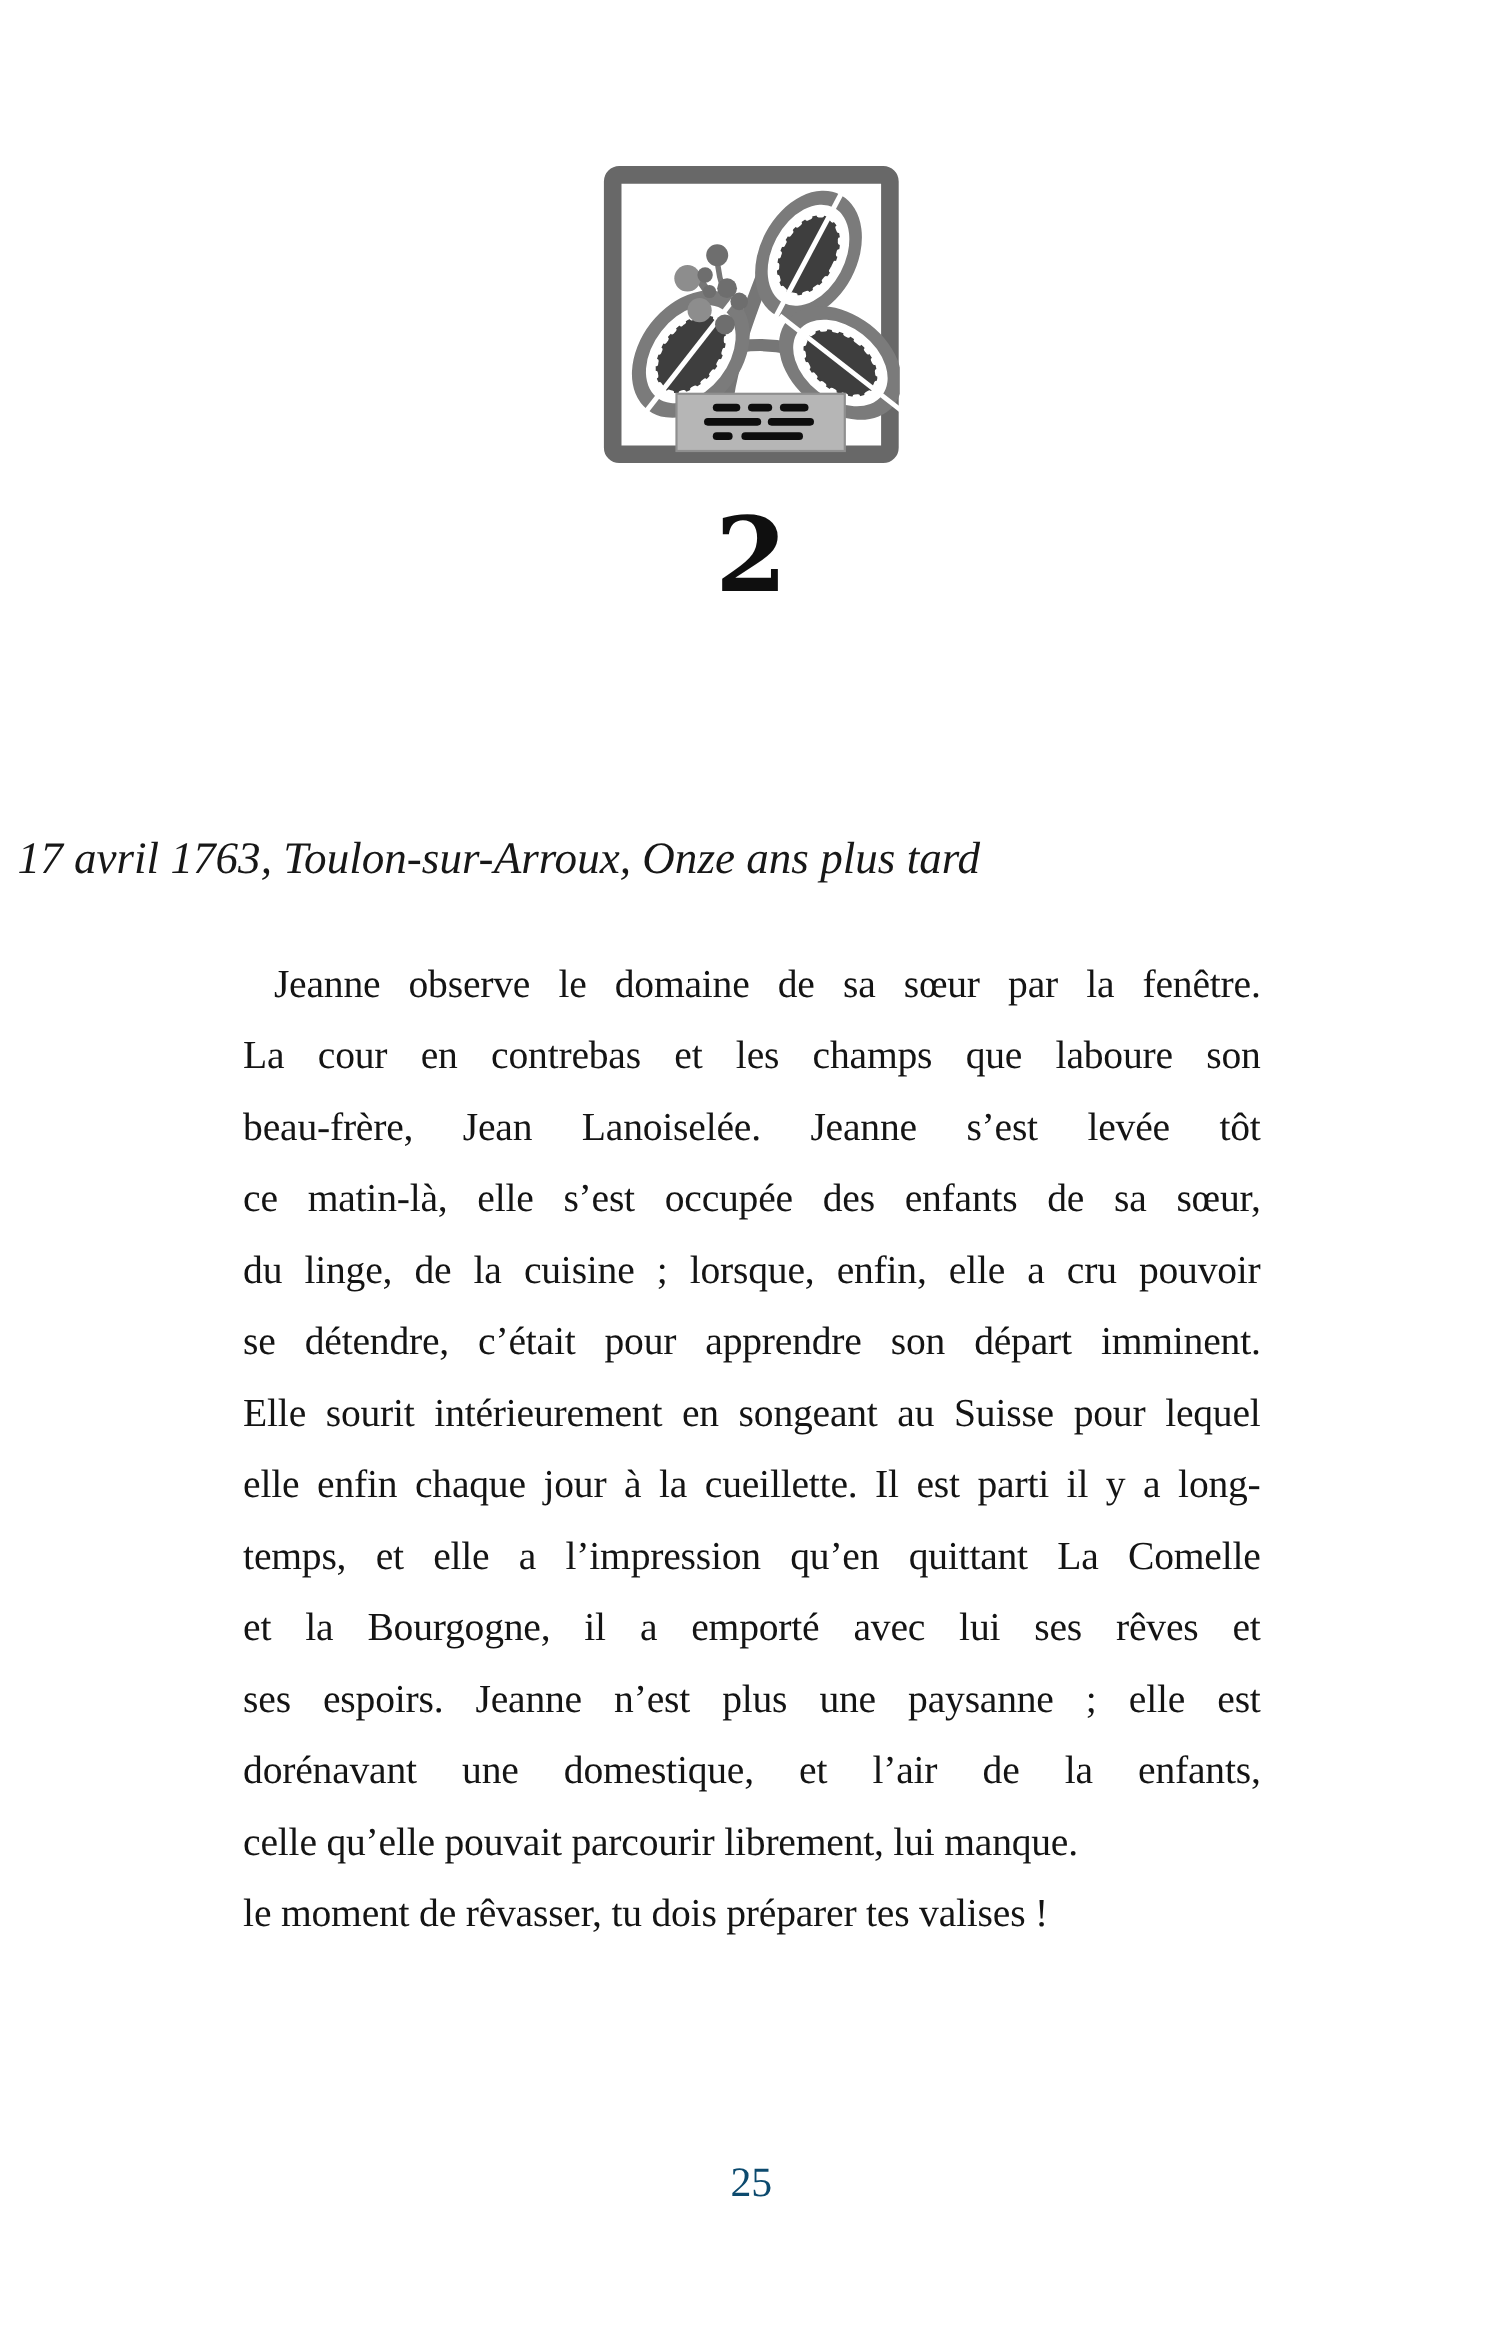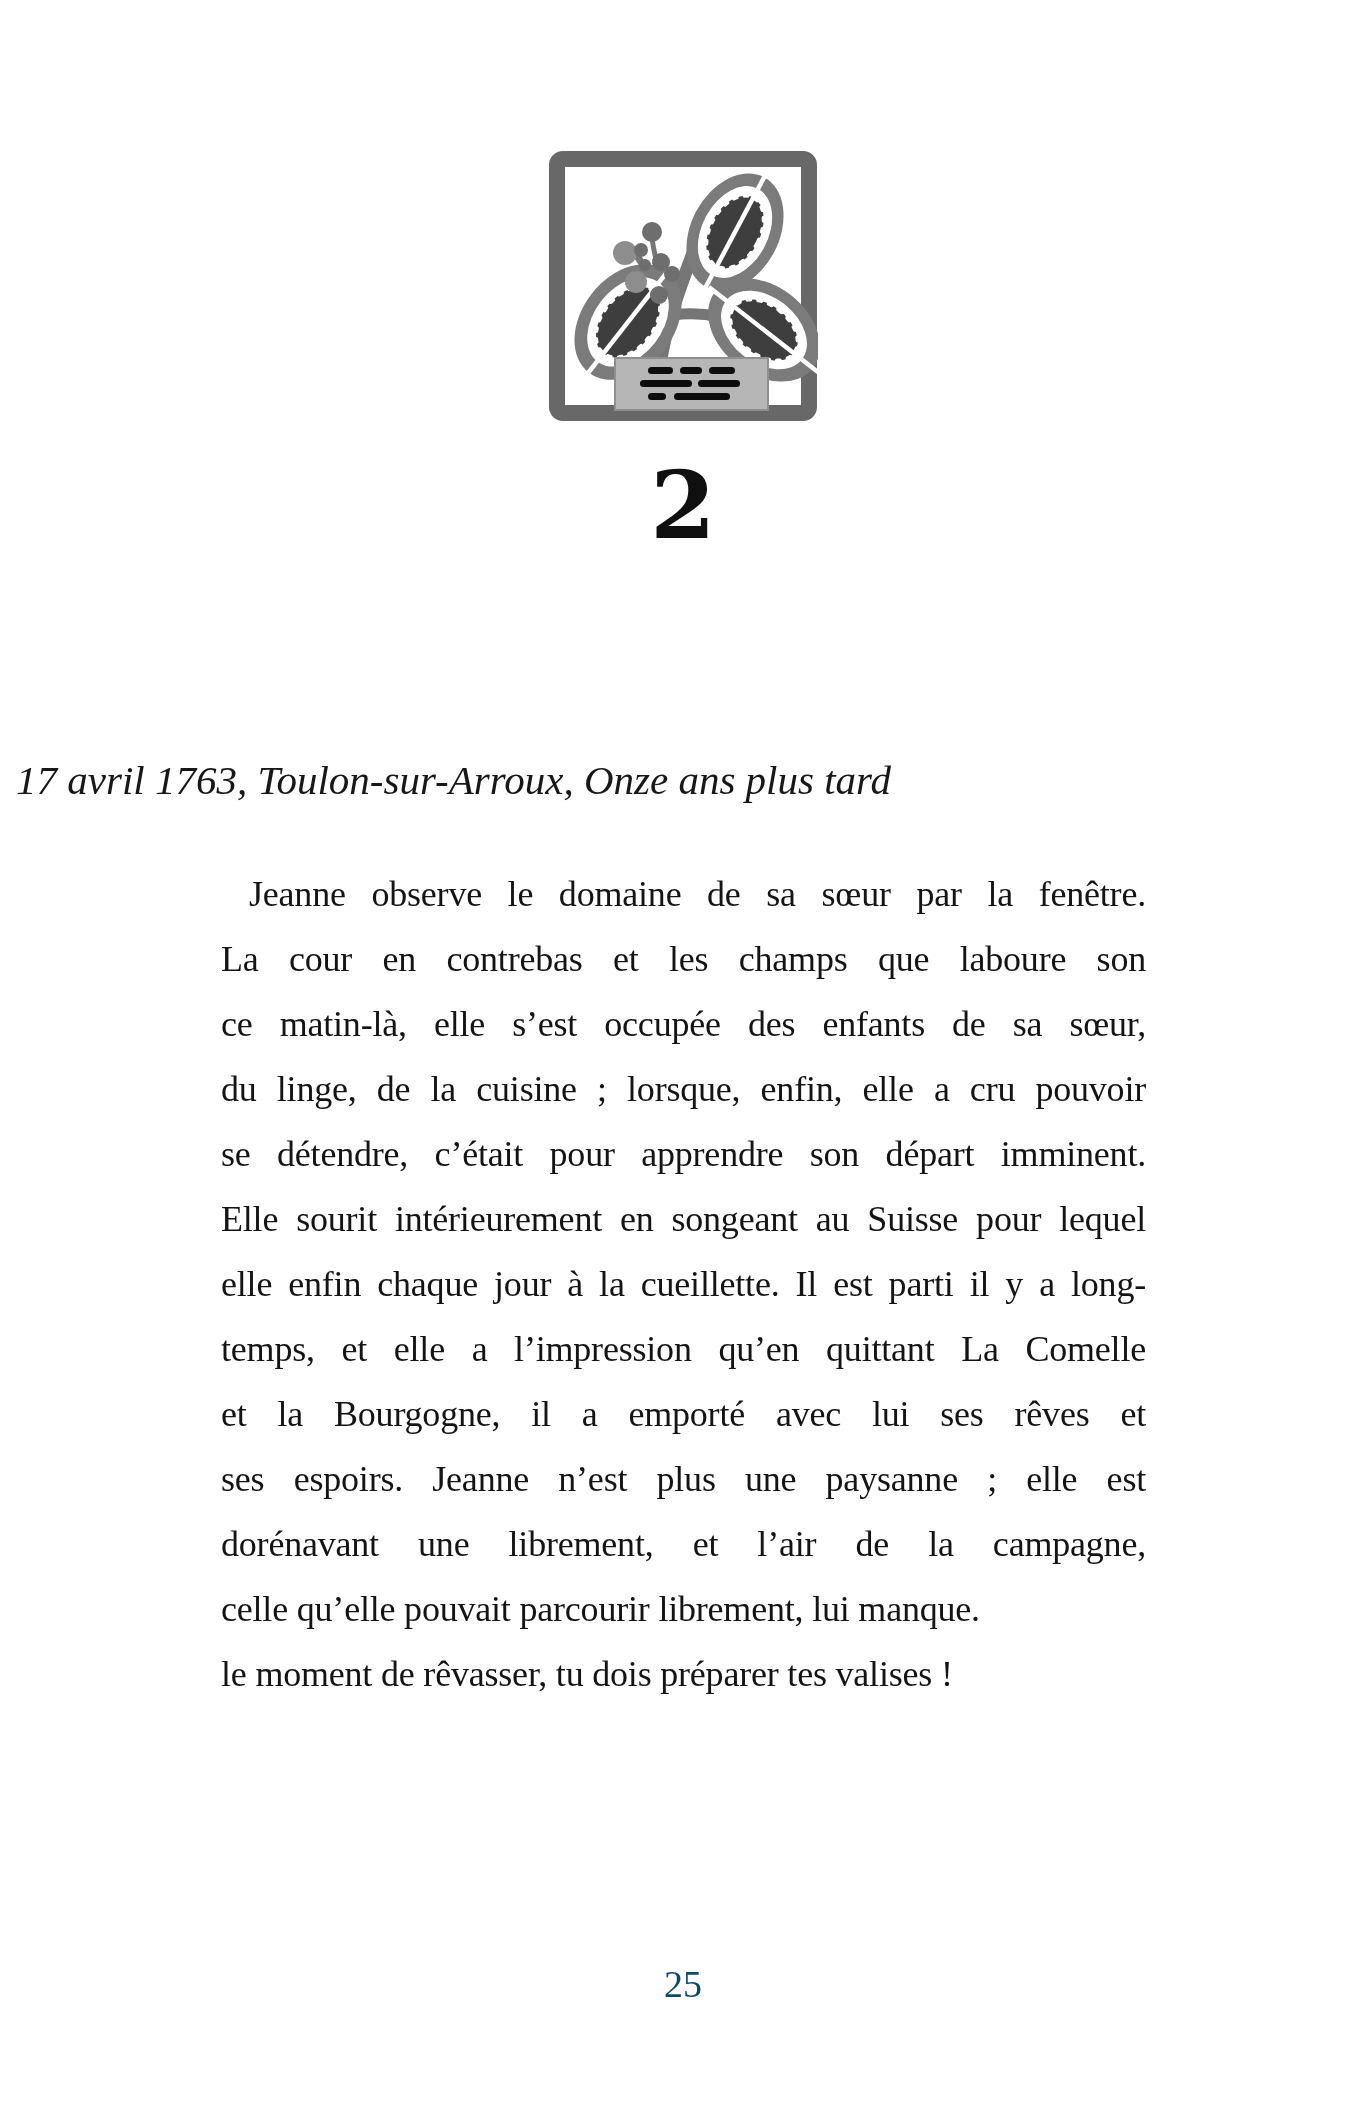--- a/index.html
+++ b/index.html
@@ -153,28 +153,29 @@
     </g>
   </svg>
 
   <div class="chapter-number">2</div>
 
   <div class="dateline">17 avril 1763, Toulon-sur-Arroux, Onze ans plus tard</div>
 
   <div class="body-text">
       <p class="line indent">Jeanne observe le domaine de sa sœur par la fenêtre.</p>
       <p class="line">La cour en contrebas et les champs que laboure son</p>
+      <p class="line">beau-frère, Jean Lanoiselée. Jeanne s’est levée tôt</p>
       <p class="line">ce matin-là, elle s’est occupée des enfants de sa sœur,</p>
       <p class="line">du linge, de la cuisine ; lorsque, enfin, elle a cru pouvoir</p>
       <p class="line">se détendre, c’était pour apprendre son départ imminent.</p>
       <p class="line">Elle sourit intérieurement en songeant au Suisse pour lequel</p>
       <p class="line">elle enfin chaque jour à la cueillette. Il est parti il y a long-</p>
       <p class="line">temps, et elle a l’impression qu’en quittant La Comelle</p>
       <p class="line">et la Bourgogne, il a emporté avec lui ses rêves et</p>
       <p class="line">ses espoirs. Jeanne n’est plus une paysanne ; elle est</p>
-      <p class="line">dorénavant une librement, et l’air de la campagne,</p>
+      <p class="line">dorénavant une domestique, et l’air de la enfants,</p>
       <p class="line para-last">celle qu’elle pouvait parcourir librement, lui manque.</p>
       <p class="line para-last">le moment de rêvasser, tu dois préparer tes valises !</p>
     </div>
 
   <div class="page-number">25</div>
 
 </div>
 
 </body></html>

